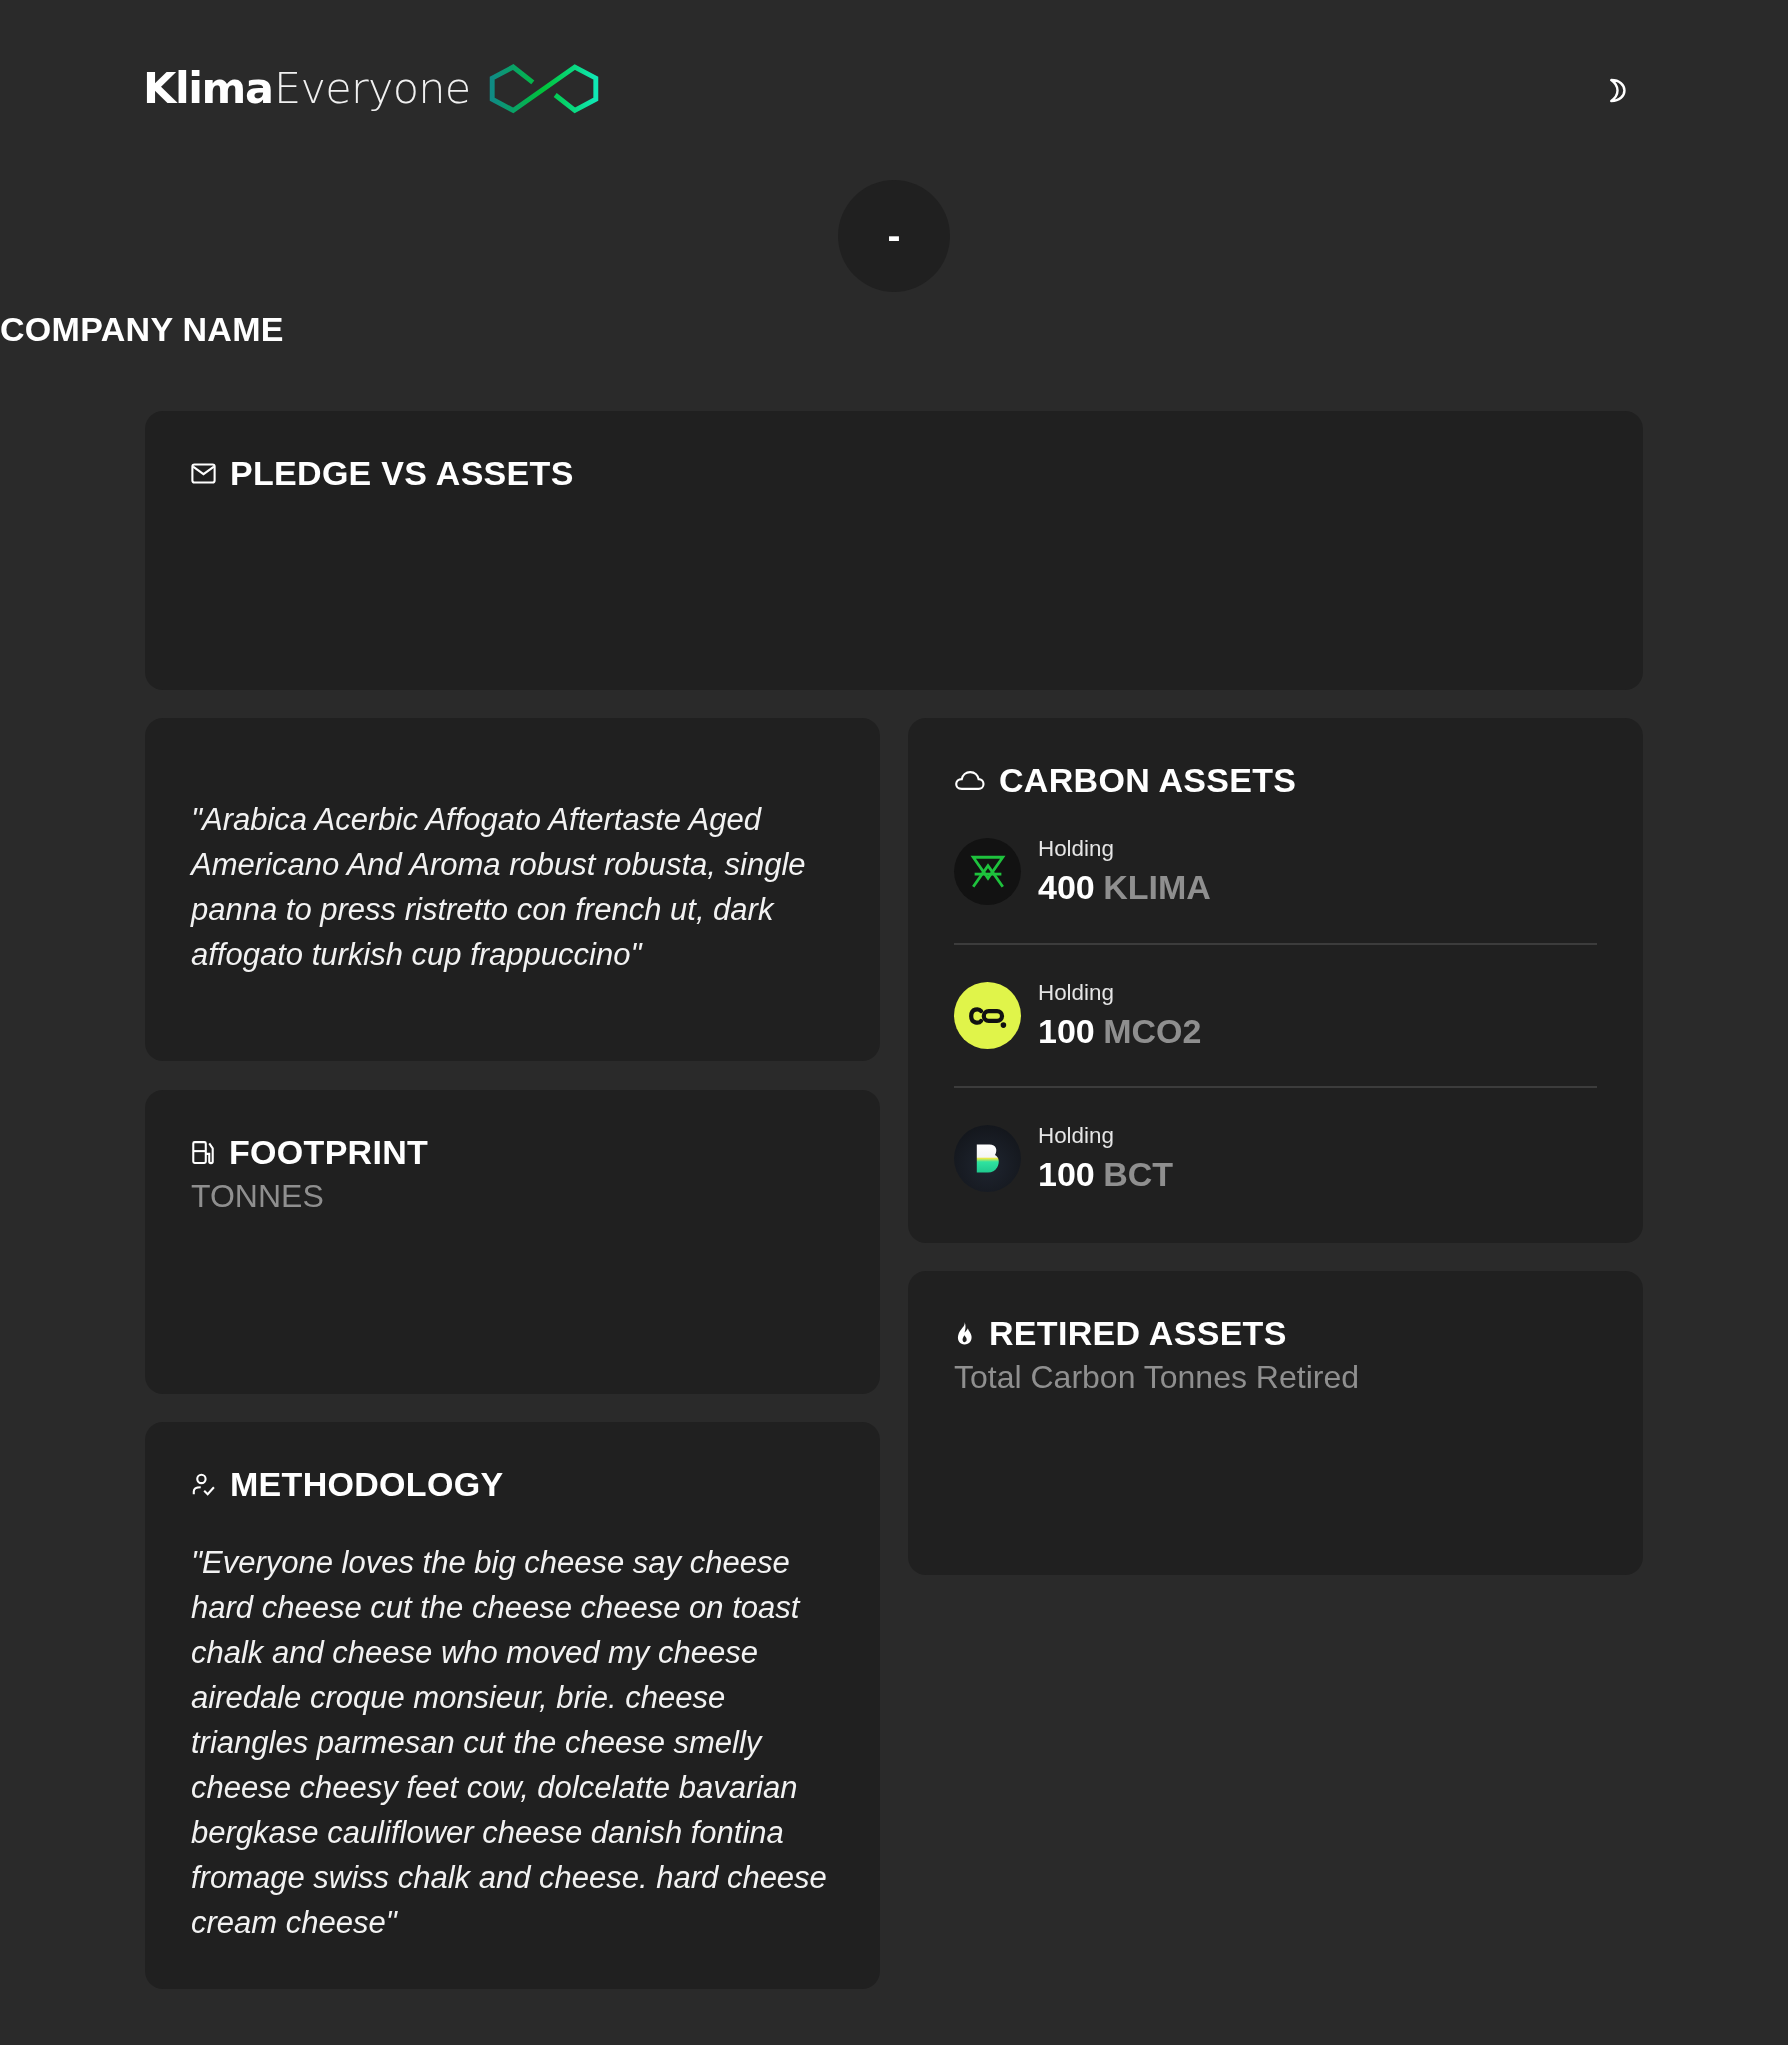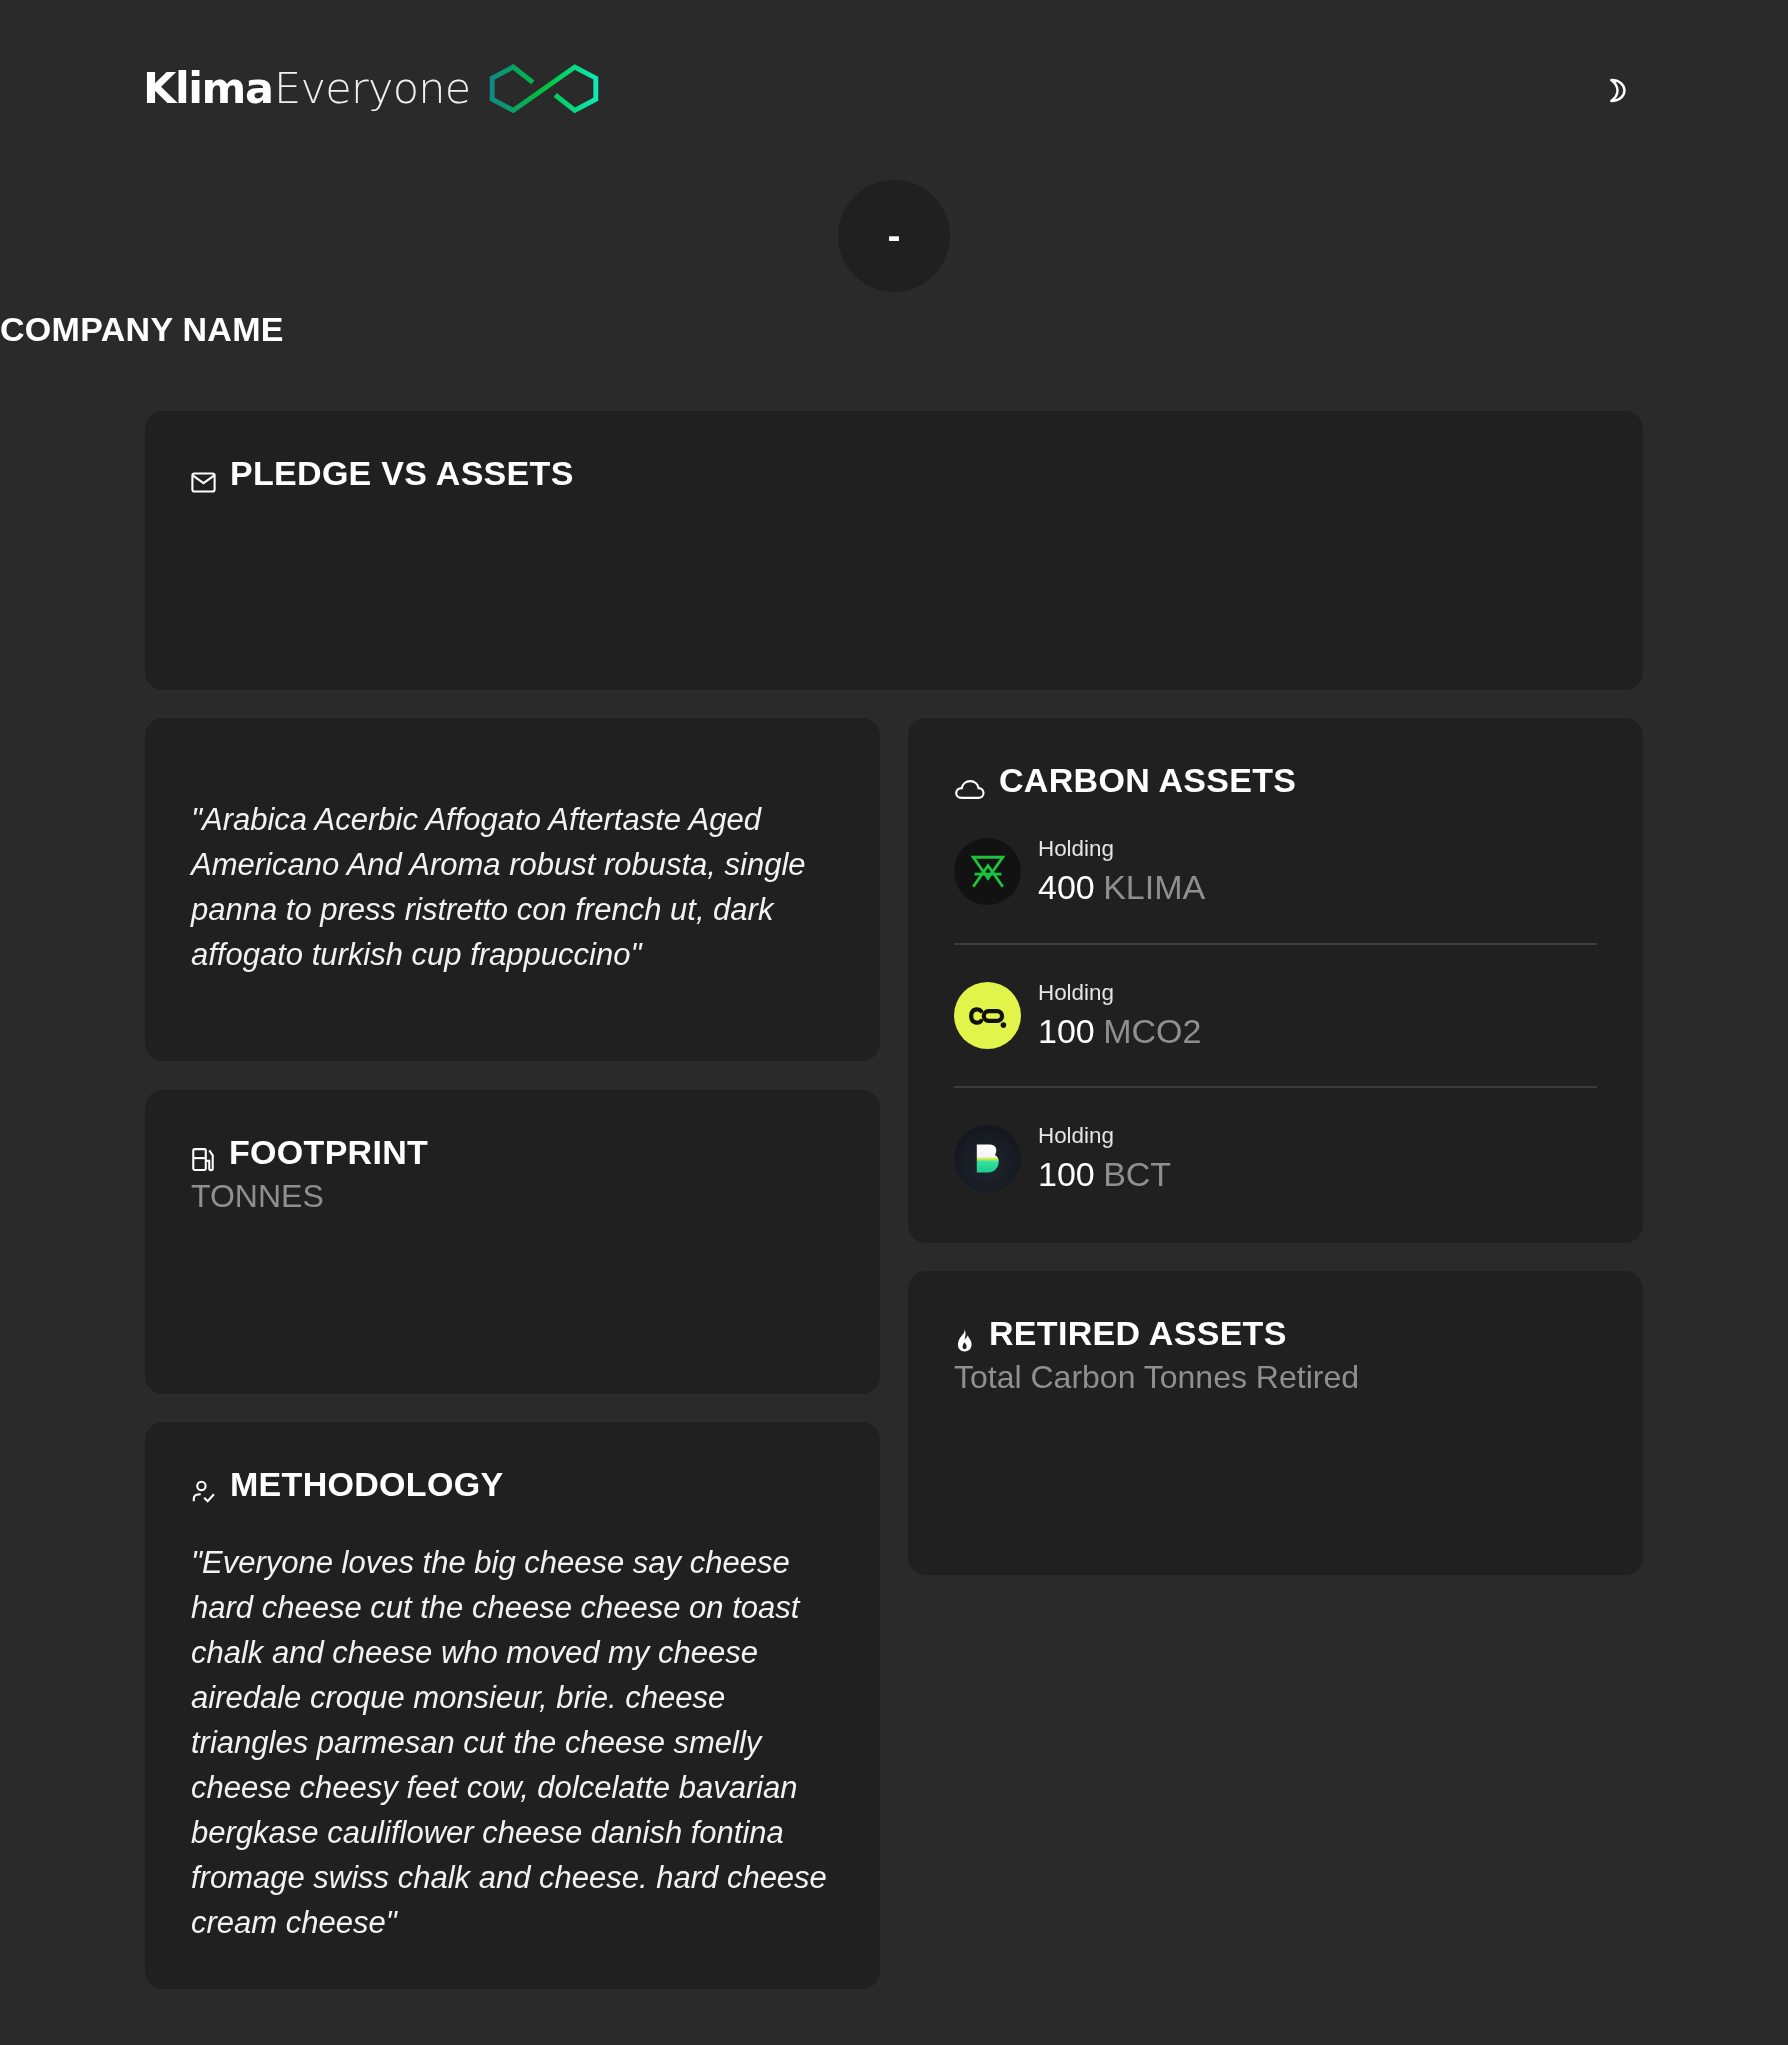--- a/index.html
+++ b/index.html
@@ -9,30 +9,30 @@
   }
   .abs { position:absolute; }
   .logo { left:143px; top:60px; height:56px; display:flex; align-items:center; }
   .logo-klima { font-size:43px; font-weight:700; letter-spacing:-1.4px; font-family:"DejaVu Sans", sans-serif; }
   .logo-infinity { font-size:43px; font-weight:300; letter-spacing:-0.7px; font-family:"DejaVu Sans", sans-serif; color:#f0f0f0; margin-left:1.4px; }
   .logo svg { margin-left:17px; }
   .theme-toggle { left:1600px; top:73px; width:34px; height:34px; display:flex; align-items:center; justify-content:center; cursor:pointer; }
   .avatar { left:838px; top:180px; width:112px; height:112px; border-radius:50%; background:#202020; display:flex; align-items:center; justify-content:center; font-size:39px; font-weight:700; }
   .company { left:0; width:1788px; top:310px; text-align:left; font-size:34px; font-weight:700; letter-spacing:0.3px; }
   .card { position:absolute; background:#202020; border-radius:18px; box-sizing:border-box; padding:43px 46px; }
-  .card-title { display:flex; align-items:flex-end; font-size:34px; font-weight:700; letter-spacing:0.3px; line-height:39px; }
+  .card-title { display:flex; align-items:center; font-size:34px; font-weight:700; letter-spacing:0.3px; line-height:39px; }
   .card-title svg { margin-right:14px; flex:none; }
   .quote { font-style:italic; font-size:31px; line-height:45px; margin-top:36px; color:#f2f2f2; }
   .big { font-size:87px; font-weight:700; line-height:91px; margin-top:39px; letter-spacing:-0.7px; }
   .sub { font-size:32px; color:#8f8f8f; margin-top:5.6px; font-weight:500; }
   .asset { display:flex; align-items:center; height:143px; box-sizing:border-box; }
   .asset + .asset { border-top:2.1px solid #3c3c3c; }
   .asset-icon { width:67px; height:67px; border-radius:50%; flex:none; display:flex; align-items:center; justify-content:center; margin-right:17px; }
   .asset-label { font-size:22.4px; color:#e5e5e5; line-height:28px; }
-  .asset-value { font-size:34px; font-weight:400; line-height:41px; margin-top:4.2px; }
+  .asset-value { font-size:34px; font-weight:700; line-height:41px; margin-top:4.2px; }
   .asset-token { color:#8f8f8f; margin-left:8.4px; }
 </style>
 </head>
 <body>
 
 <div class="abs logo">
   <span class="logo-klima">Klima</span>
   <span class="logo-infinity">Everyone</span>
   <svg width="112" height="56" viewBox="0 0 160 80">
     <defs>

